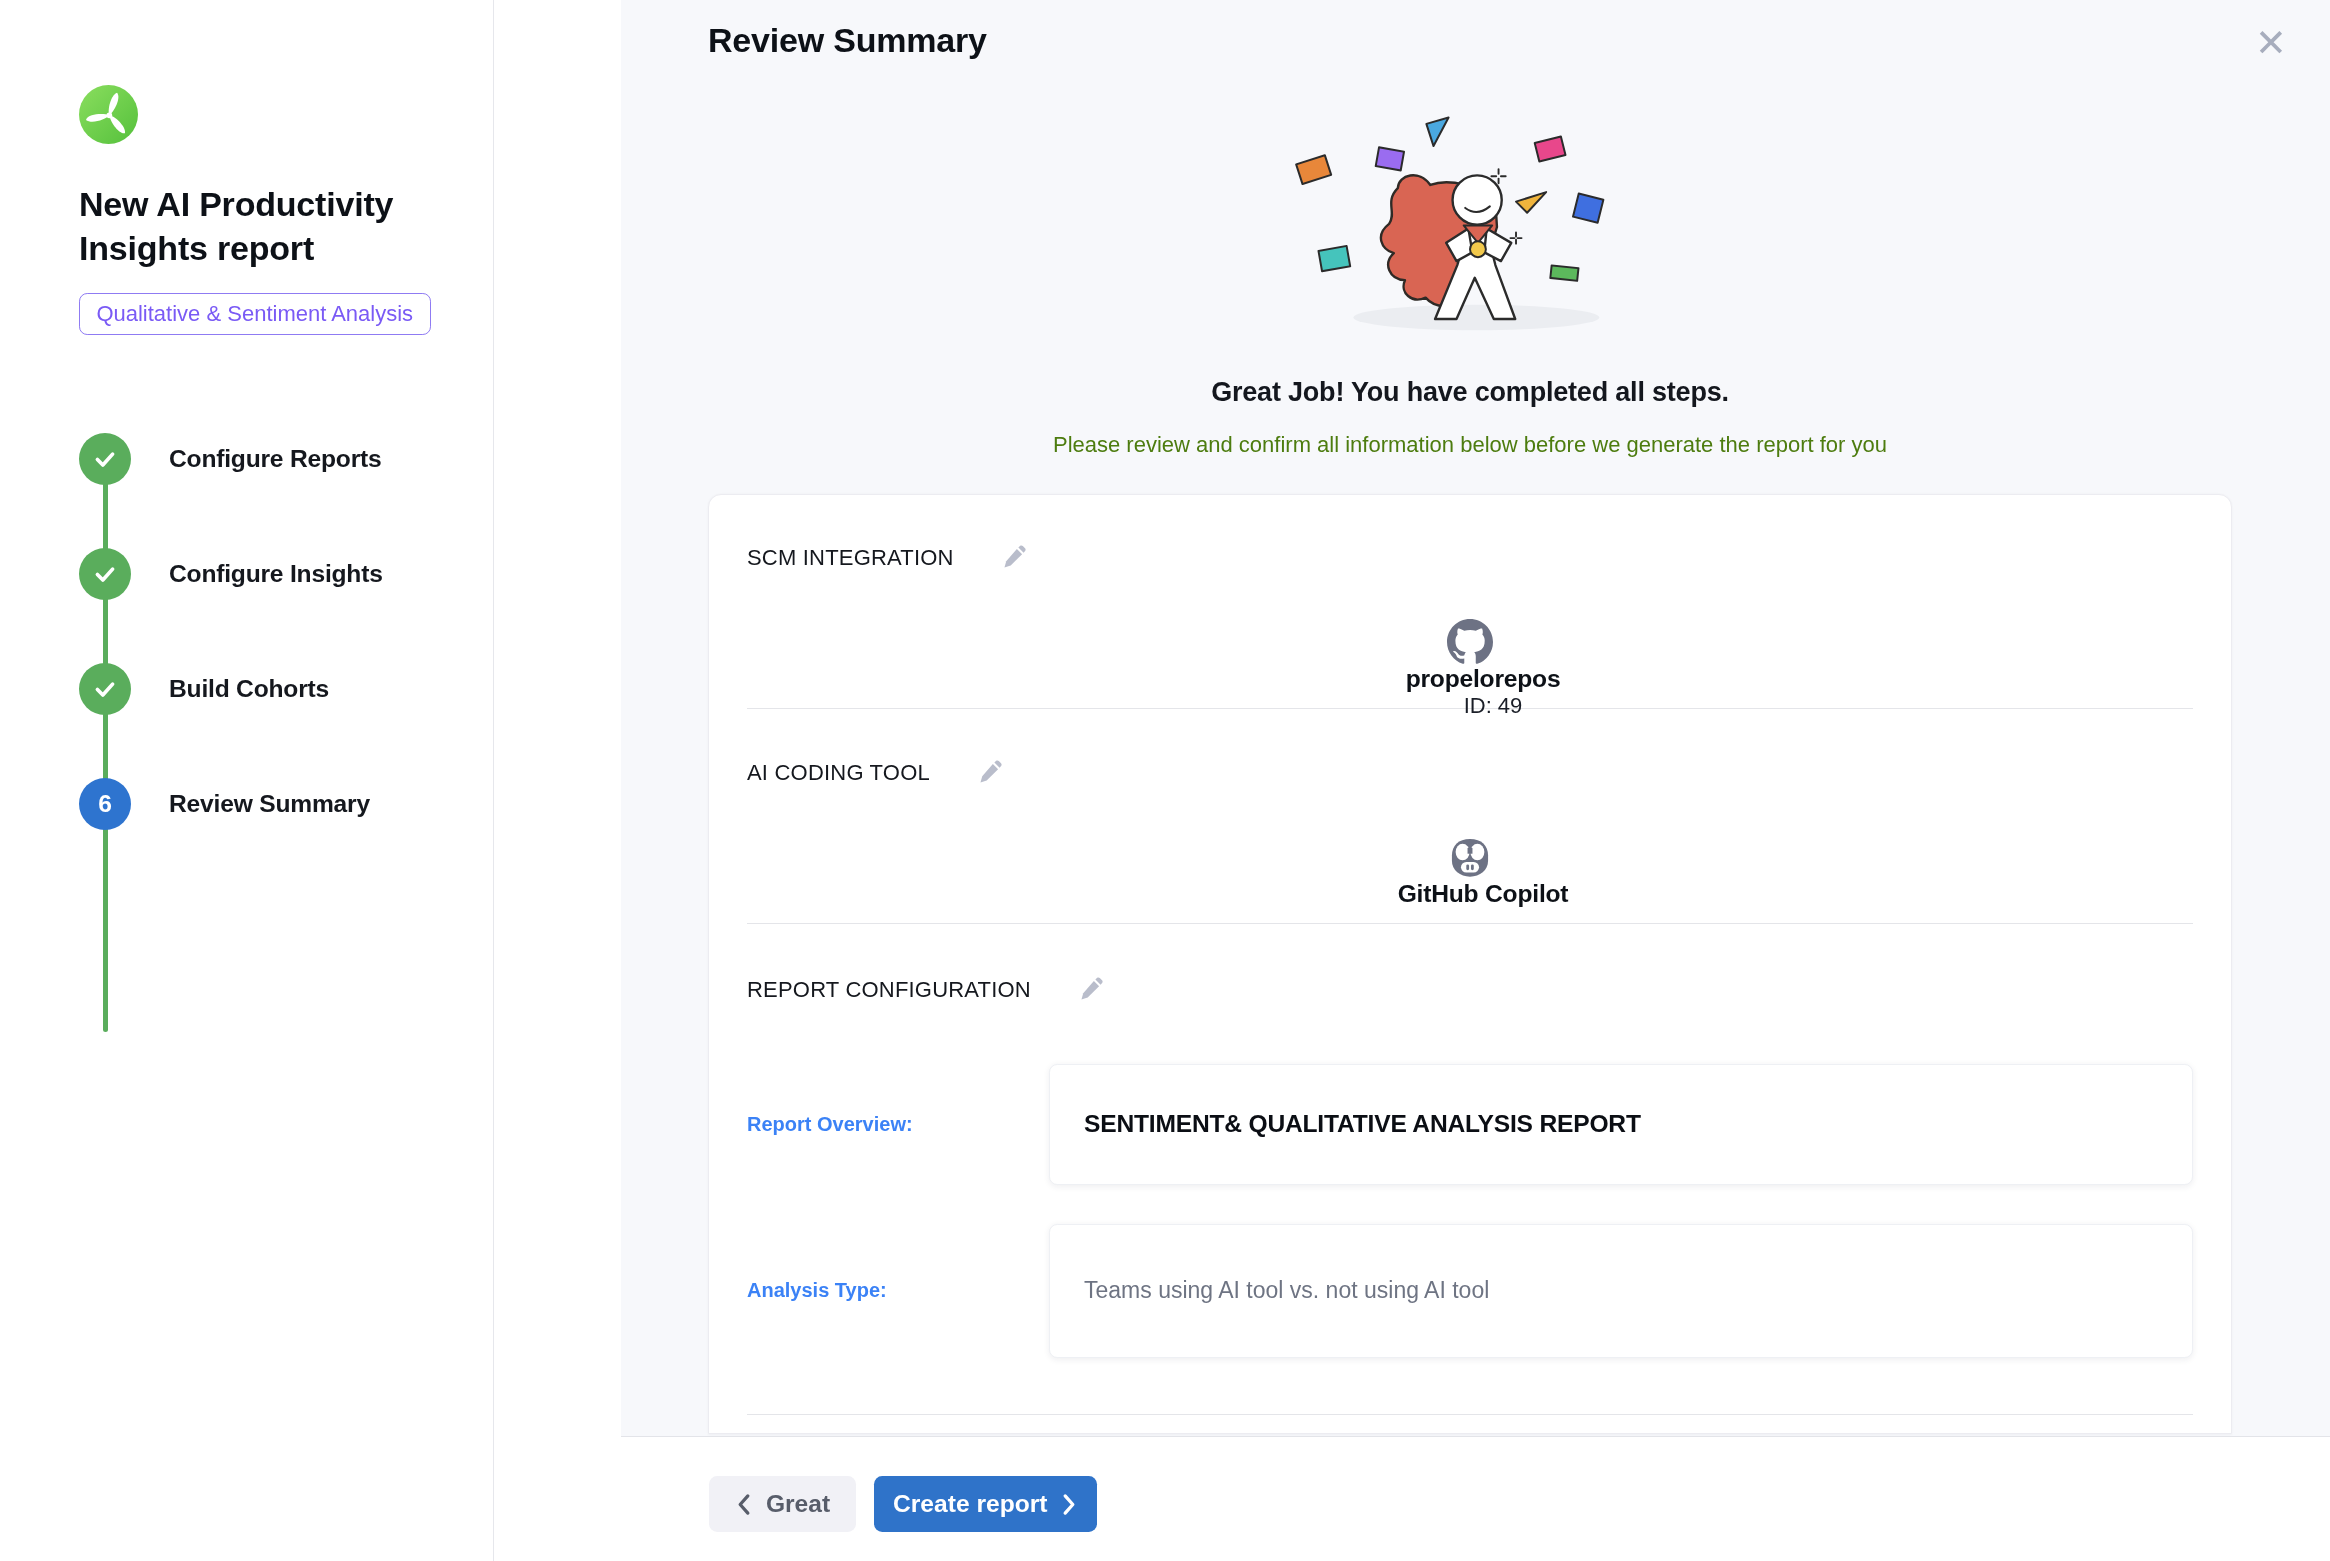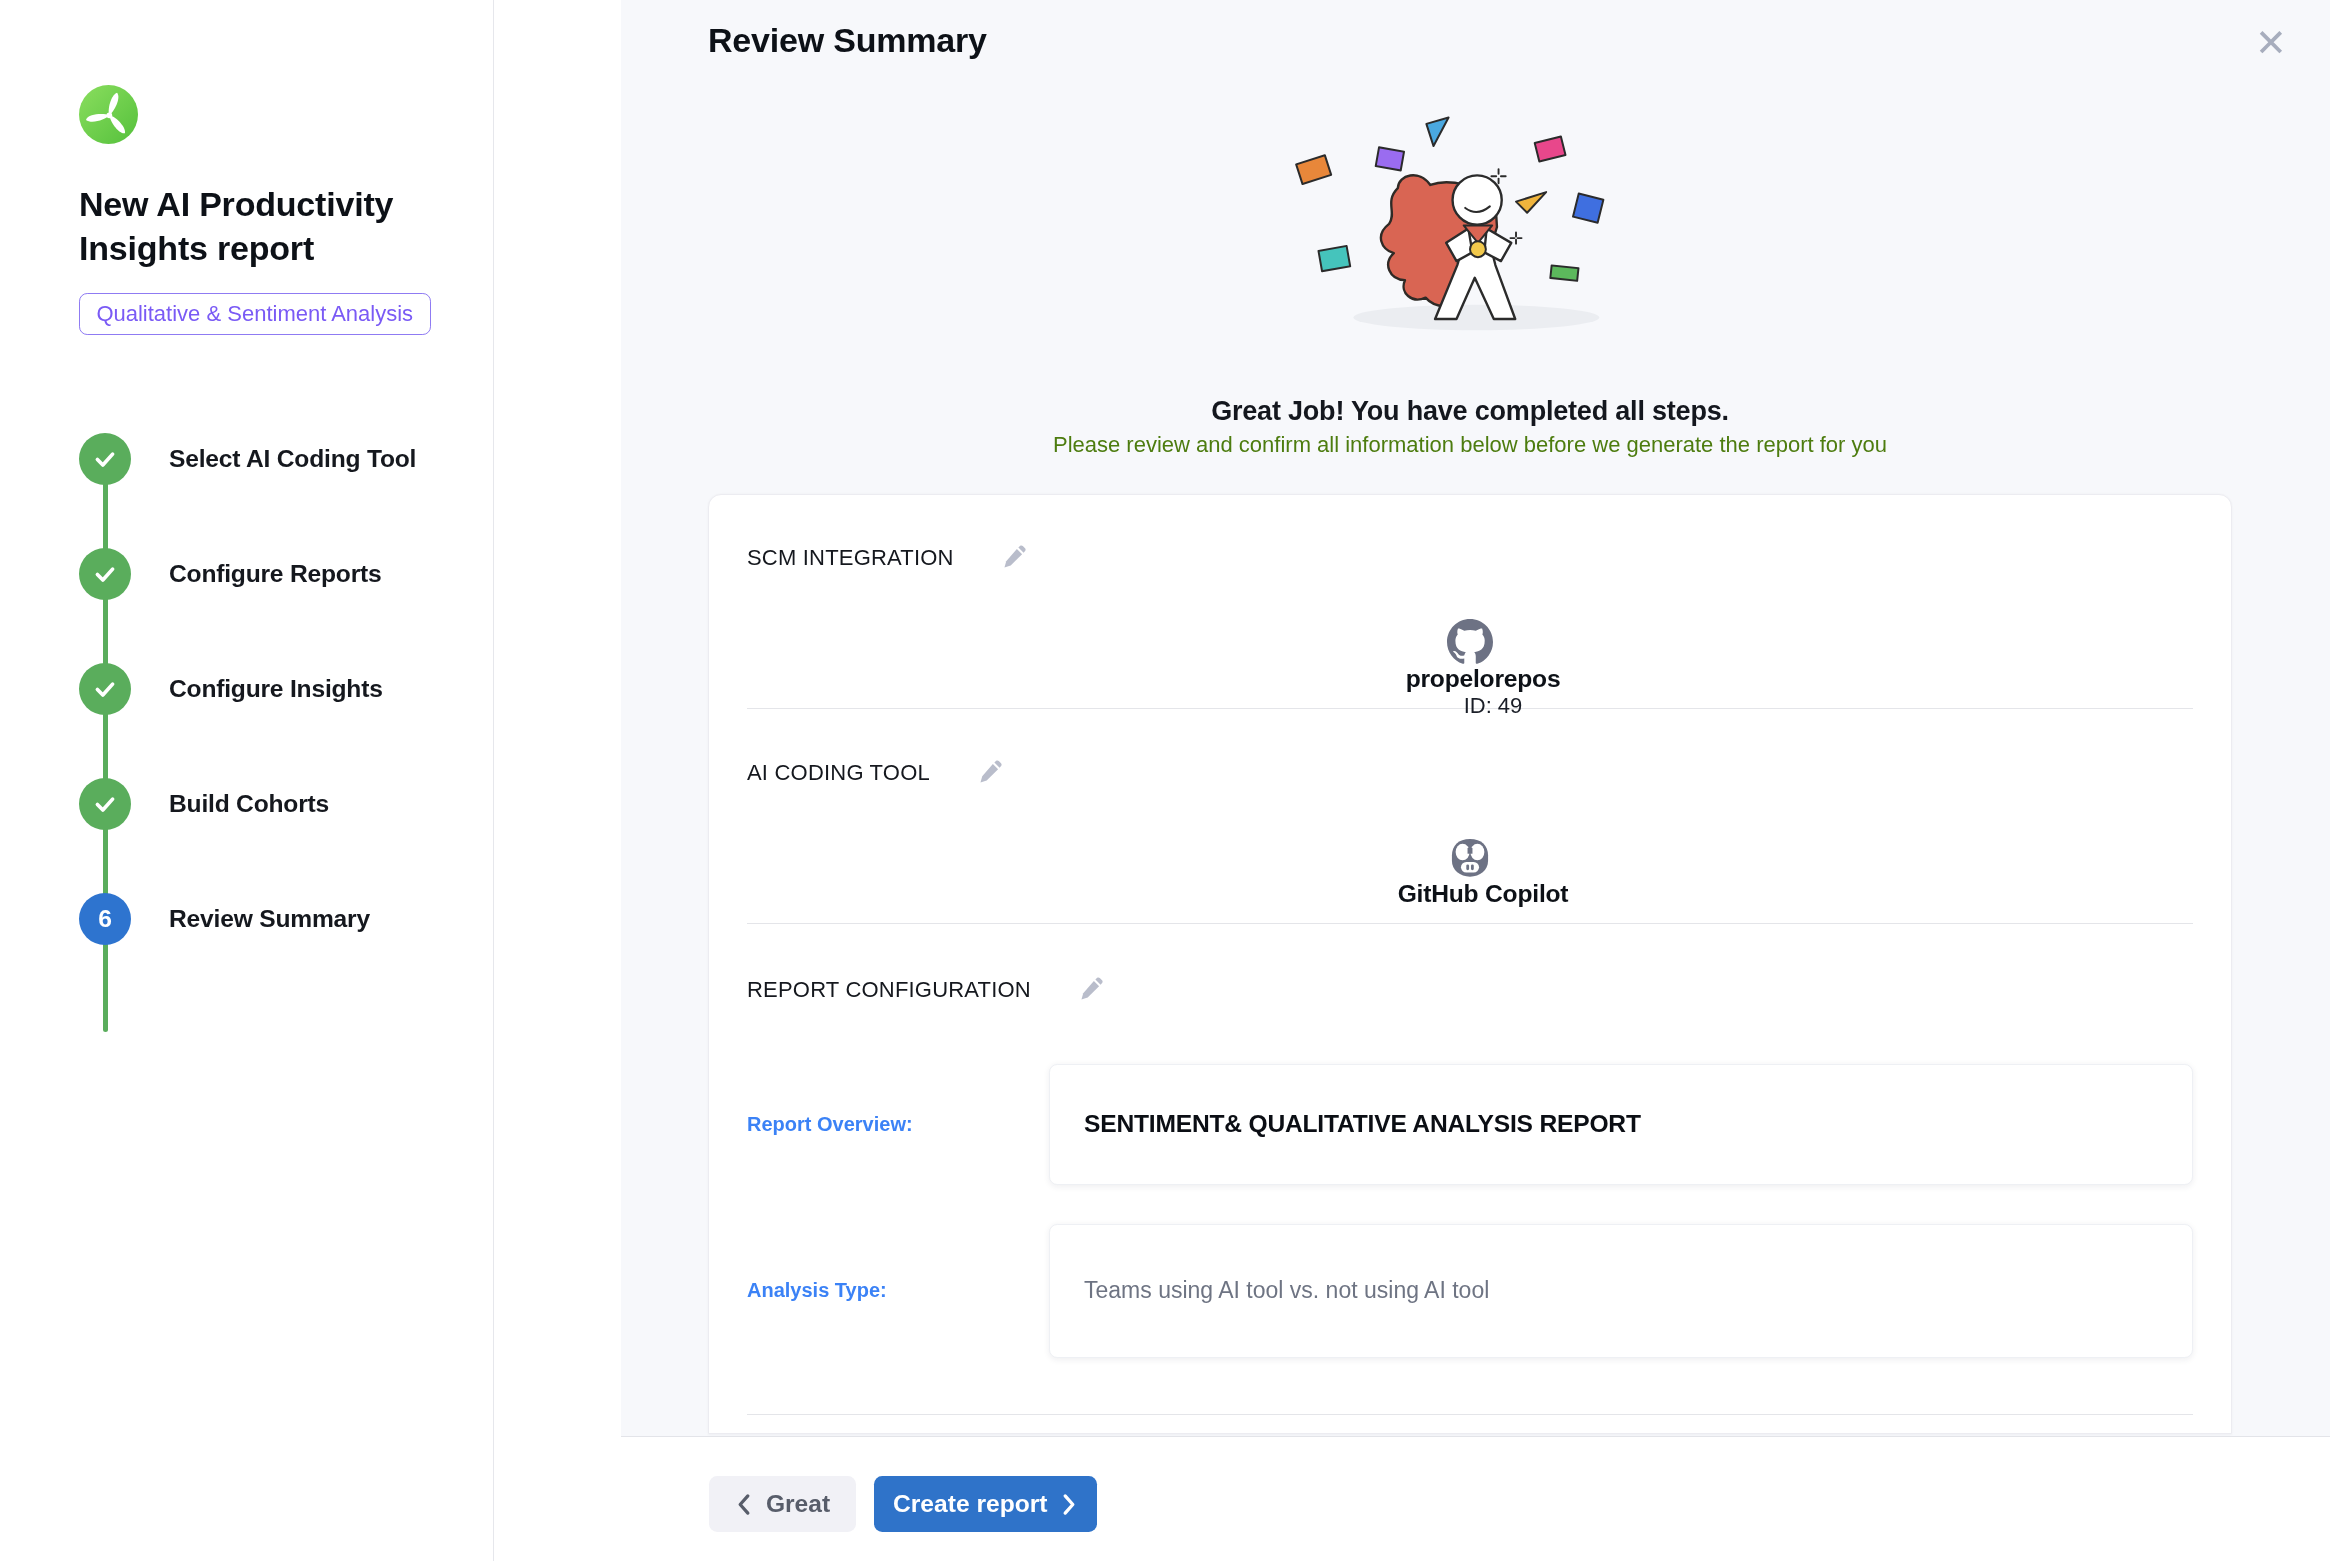--- a/index.html
+++ b/index.html
@@ -18,21 +18,21 @@
   .step-circle.current{background:#2e74cf;color:#fff;font-size:24.6px;font-weight:700;}
   .step-label{margin-left:38px;font-size:24.6px;font-weight:600;color:#15181e;letter-spacing:-0.2px;}
 
   
   .main{position:absolute;left:621px;top:0;right:0;bottom:0;background:#f7f8fb;}
   .panel-title{position:absolute;left:87px;top:21px;font-size:34px;font-weight:700;color:#0d1117;letter-spacing:-0.2px;}
   .close-btn{position:absolute;right:36px;top:19.7px;width:46px;height:46px;border:none;background:transparent;color:#a7adbd;font-size:38px;line-height:46px;text-align:center;cursor:pointer;padding:0;}
 
   .content{position:absolute;left:87px;top:0;width:1524px;}
   .illustration{position:absolute;left:0;top:108px;width:100%;text-align:center;}
-  .congrats{position:absolute;top:396px;width:100%;text-align:center;font-size:27px;font-weight:700;color:#14171e;letter-spacing:-0.2px;}
+  .congrats{position:absolute;top:377px;width:100%;text-align:center;font-size:27px;font-weight:700;color:#14171e;letter-spacing:-0.2px;}
   .hint{position:absolute;top:432px;width:100%;text-align:center;font-size:22px;font-weight:400;color:#4d7c0f;}
 
   .summary-card{position:absolute;top:494px;left:0;width:1524px;height:940px;background:#ffffff;border:0.8px solid #ececf1;border-radius:13px 13px 0 0;box-sizing:border-box;padding:48px 38px 0 38px;box-shadow:0 0.8px 2.5px rgba(25,30,50,0.04);}
   .sec-label-row{display:flex;align-items:center;gap:45px;height:29.5px;}
   .sec-label{font-size:22px;font-weight:500;color:#15181e;letter-spacing:0.2px;}
   .edit-btn{border:none;background:transparent;padding:0;width:28px;height:28px;cursor:pointer;}
   .value-row{display:flex;align-items:center;margin-top:46px;height:46px;flex-direction:column;}
   .value-icon{width:46px;height:46px;flex:0 0 46px;}
   .value-name{margin-left:26px;font-size:24.6px;font-weight:700;color:#0d1117;letter-spacing:-0.2px;}
   .value-id{margin-left:46px;font-size:22px;font-weight:400;color:#1a1e27;}
@@ -86,28 +86,20 @@
       </g>
     </svg>
 
     <div class="wizard-title">New AI Productivity Insights report</div>
     <div class="type-badge">Qualitative &amp; Sentiment Analysis</div>
 
     <div class="stepper">
       <div class="stepper-line"></div>
 
 
-      <div class="step">
-        <div class="step-circle done">
-          <svg width="26" height="26" viewBox="0 0 24 24">
-              <polyline points="5,12.5 10,17.5 19,7.5" fill="none" stroke="#ffffff" stroke-width="3.4" stroke-linecap="round" stroke-linejoin="round"></polyline>
-            </svg>
-        </div>
-        <div class="step-label">Select AI Coding Tool</div>
-      </div>
 
       <div class="step">
         <div class="step-circle done">
           <svg width="26" height="26" viewBox="0 0 24 24">
               <polyline points="5,12.5 10,17.5 19,7.5" fill="none" stroke="#ffffff" stroke-width="3.4" stroke-linecap="round" stroke-linejoin="round"></polyline>
             </svg>
         </div>
         <div class="step-label">Configure Reports</div>
       </div>
 

